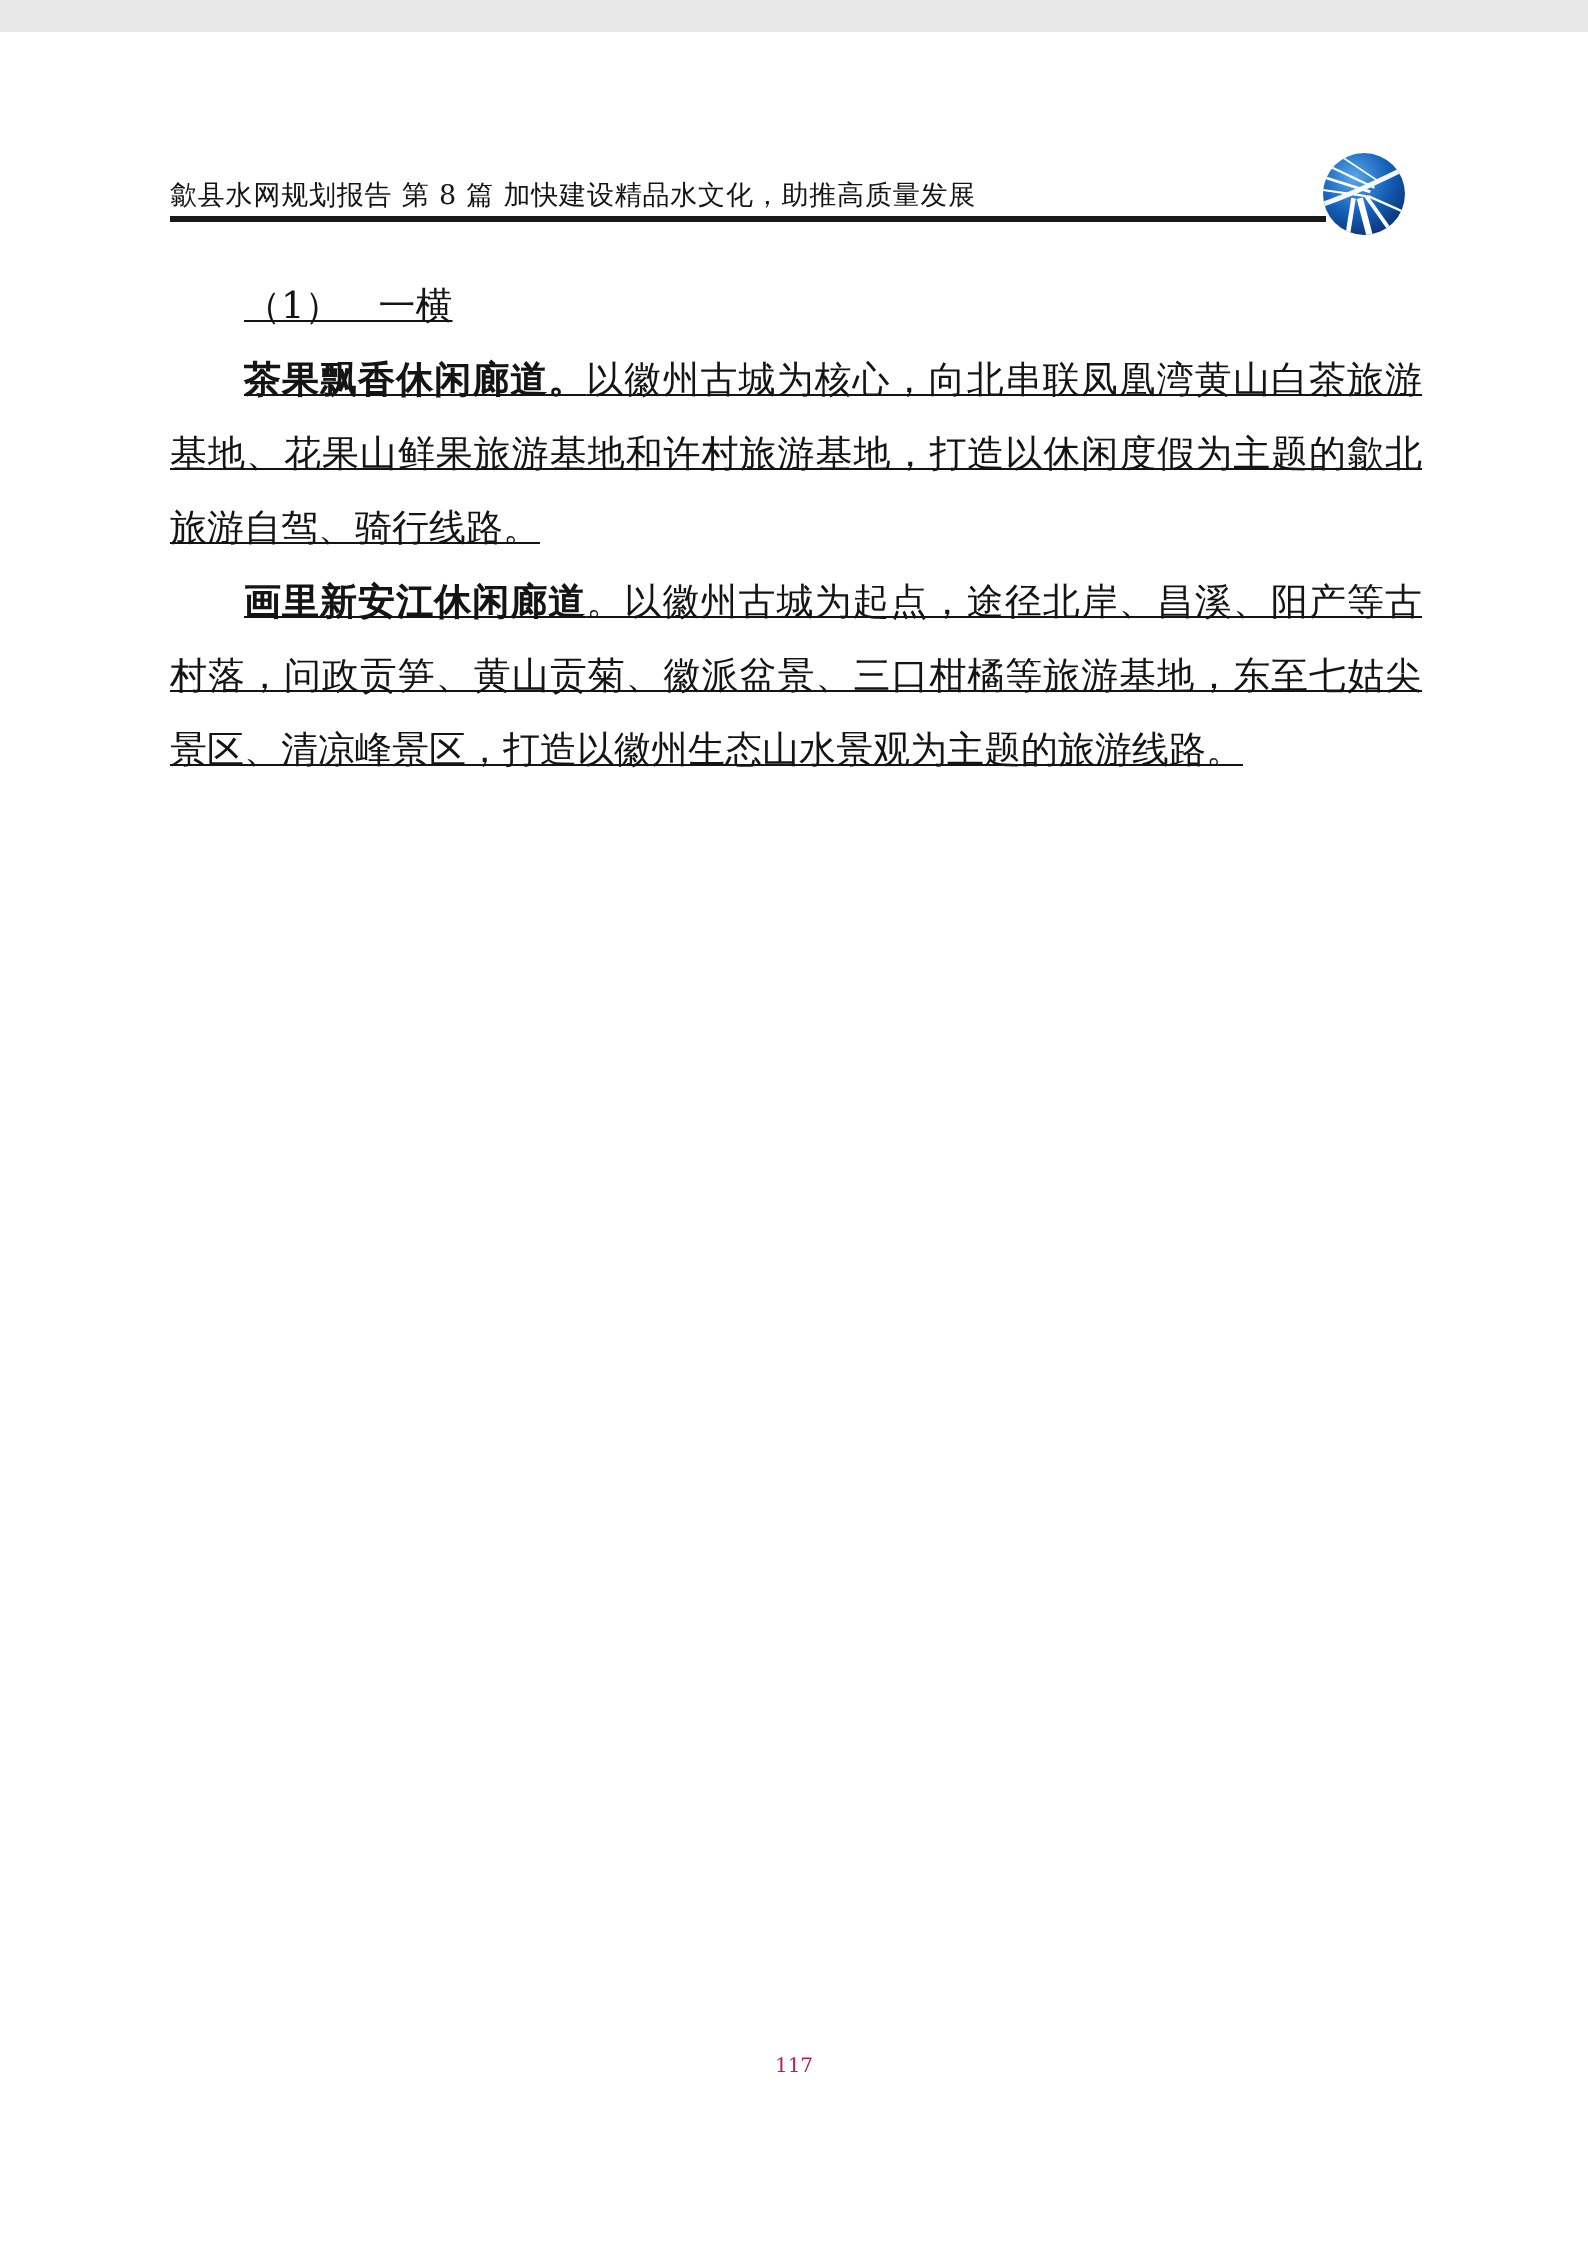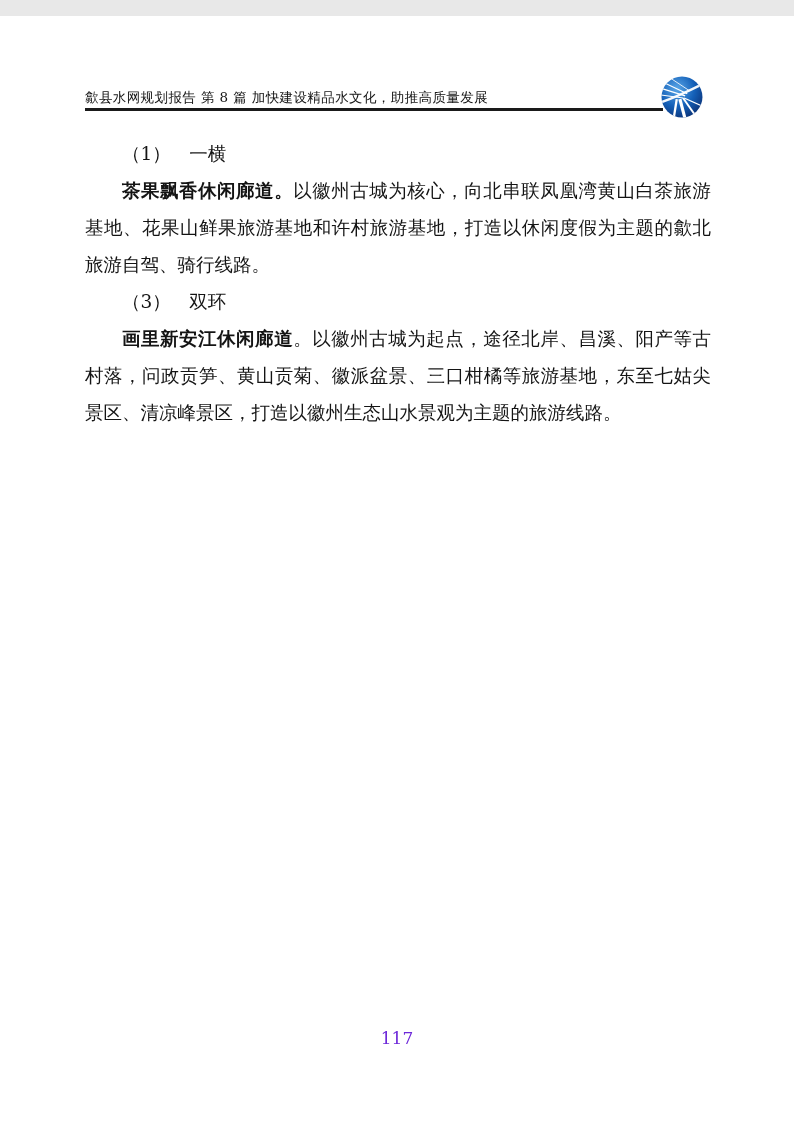--- a/index.html
+++ b/index.html
@@ -27,26 +27,26 @@
     width:42px; height:42px;
   }
   .logo svg { display:block; width:100%; height:100%; }
   .doc-body {
     position:absolute; left:85px; top:119px;
     width:626px;
     font-size:18.5px; line-height:37px;
     text-align:justify;
     text-justify:inter-character;
   }
-  .doc-body p { margin:0; text-indent:2em; }
+  .doc-body p { margin:0; text-indent:2em;text-decoration:underline; }
   .lead { font-weight:bold; }
   .footer {
     position:absolute; left:0; top:1012px;
     width:100%; text-align:center;
-    font-size:17px; color:#6d28d9;
+    font-size:10px; color:#be185d;
   }
 </style>
 </head>
 <body>
 
 <div class="page">
 
   <div class="header-title">歙县水网规划报告 第 8 篇 加快建设精品水文化，助推高质量发展</div>
 
   <div class="header-rule"></div>
@@ -74,21 +74,20 @@
         <path d="M18 22 L23 41" stroke-width="3"></path>
         <path d="M21 21 L33 38" stroke-width="1.8"></path>
         <path d="M22 21 L40 29" stroke-width="1.1"></path>
       </g>
     </svg>
   </div>
 
   <div class="doc-body">
     <p>（1）　一横</p>
     <p><span class="lead">茶果飘香休闲廊道。</span><span>以徽州古城为核心，向北串联凤凰湾黄山白茶旅游基地、花果山鲜果旅游基地和许村旅游基地，打造以休闲度假为主题的歙北旅游自驾、骑行线路。</span></p>
-    <p>（3）　双环</p>
     <p><span class="lead">画里新安江休闲廊道</span><span>。以徽州古城为起点，途径北岸、昌溪、阳产等古村落，问政贡笋、黄山贡菊、徽派盆景、三口柑橘等旅游基地，东至七姑尖景区、清凉峰景区，打造以徽州生态山水景观为主题的旅游线路。</span></p>
   </div>
 
   <div class="footer">
     <span>117</span>
   </div>
 
 </div>
 
 </body></html>

